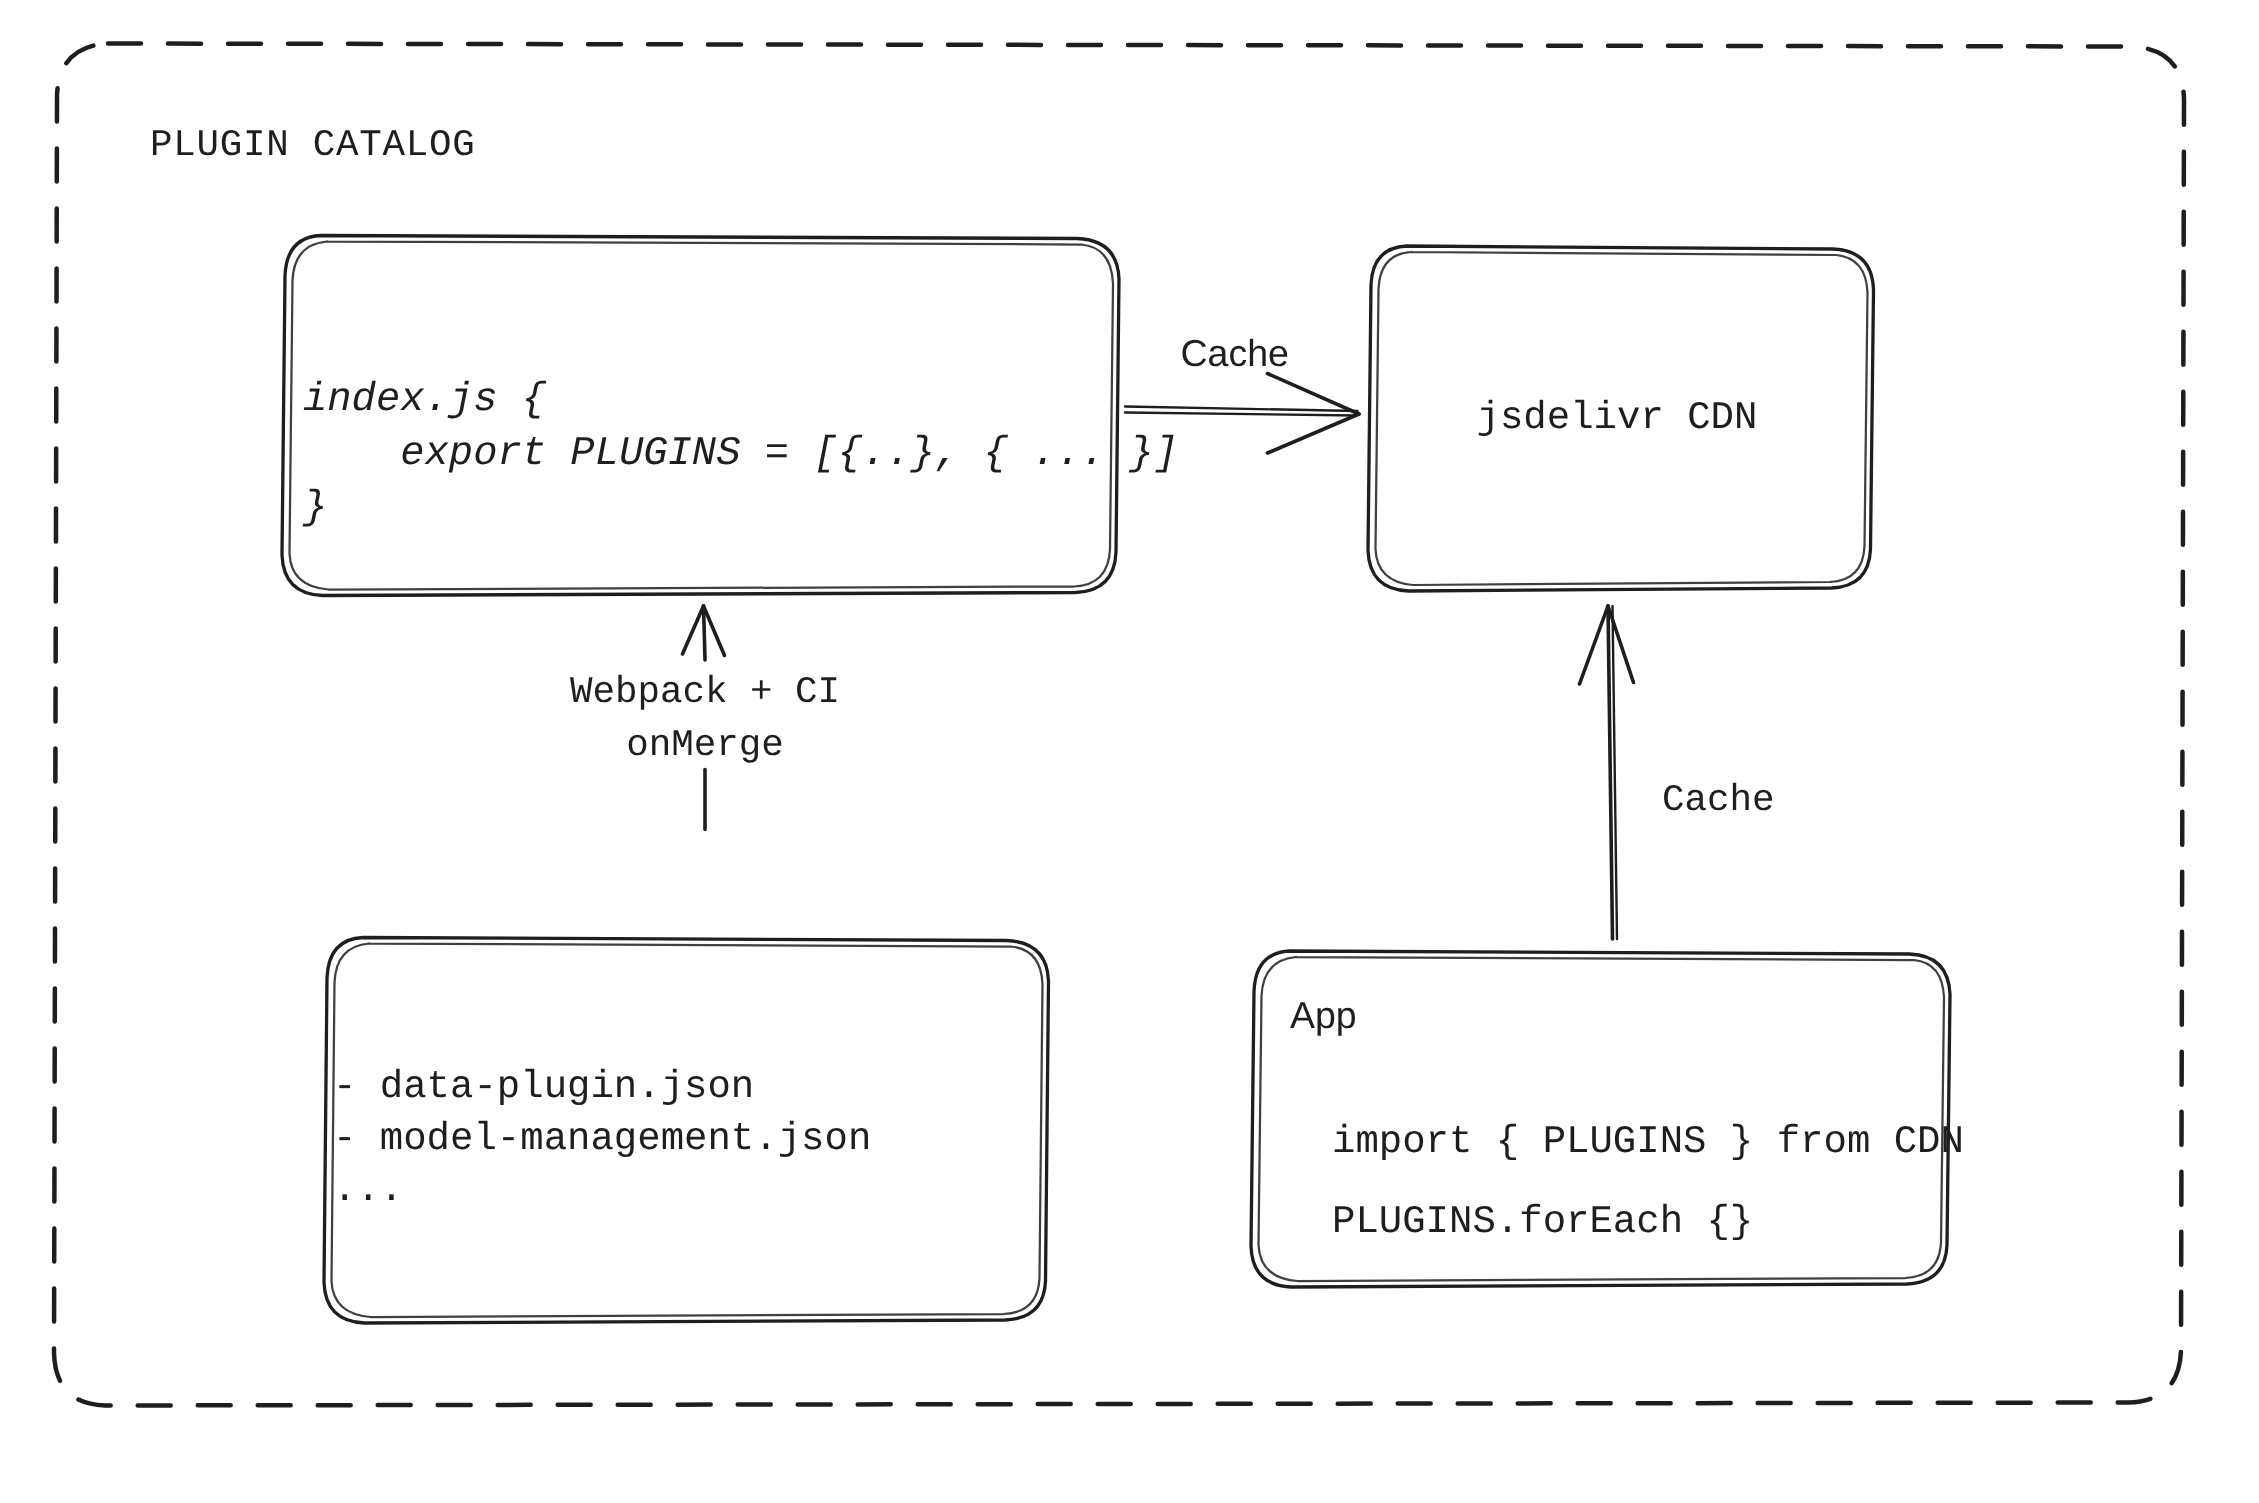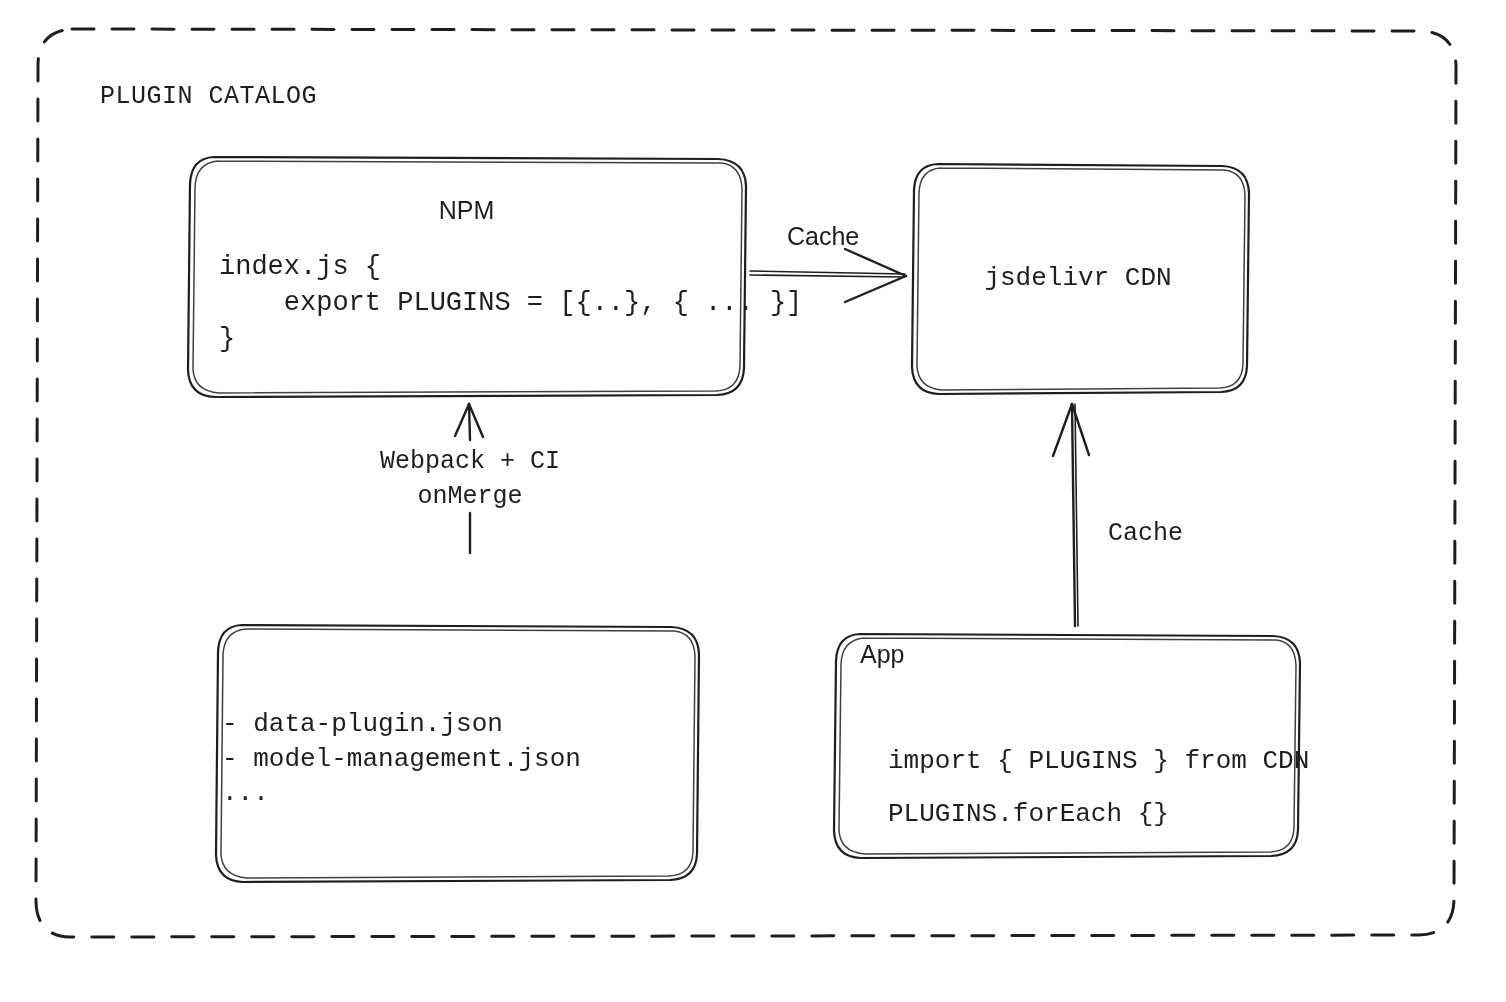--- a/index.html
+++ b/index.html
@@ -55,23 +55,24 @@
     letter-spacing: 0.5px;
     text-align: center;
   }
   #npm-title {
     left: 188px; top: 194px;
     width: 557px;
     text-align: center;
     font-size: 25px;
   }
   #npm-code {
-    left: 219px; top: 250px;
+    left: 202px; top: 250px;
     font-size: 27px;
     line-height: 1.33;
+    font-style: italic;
   }
   #cdn-title {
     left: 912px; top: 261px;
     width: 332px;
     text-align: center;
     font-size: 26px;
   }
   #cache-label {
     left: 787px; top: 196px;
     font-size: 25px;
@@ -93,21 +94,21 @@
   #repo-list {
     left: 222px; top: 707px;
     font-size: 26px;
     line-height: 1.33;
   }
   #import-label {
     left: 1108px; top: 517px;
     font-size: 25px;
   }
   #app-title {
-    left: 860px; top: 638px;
+    left: 860px; top: 661px;
     font-size: 25px;
   }
   #app-code {
     left: 888px; top: 735px;
     font-size: 26px;
     line-height: 2.05;
   }
 </style>
 </head>
 <body>
@@ -230,21 +231,20 @@
       <path class="stroke arrow-line" d="M 1072 404 L 1075 626"></path>
       <path class="stroke arrow-line-thin" d="M 1075 404 L 1078 626"></path>
       <path class="stroke arrow-line" d="M 1072 404 L 1053 456"></path>
       <path class="stroke arrow-line" d="M 1072 404 L 1089 455"></path>
     </g>
 
   </svg>
 
   <div class="lbl mono" id="frame-title">PLUGIN CATALOG</div>
 
-  <div class="lbl sans" id="npm-title">NPM</div>
 
   <div class="lbl mono" id="npm-code">index.js {
     export PLUGINS = [{..}, { ... }]
 }</div>
 
   <div class="lbl mono" id="cdn-title">jsdelivr CDN</div>
 
   <div class="lbl sans" id="cache-label">Cache</div>
 
   <div class="lbl mono" id="webpack-label">Webpack + CI

